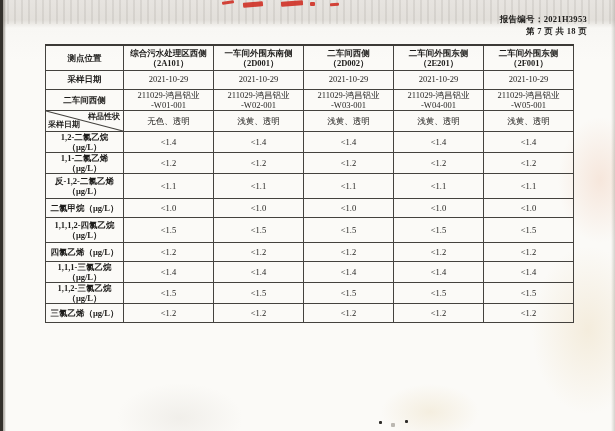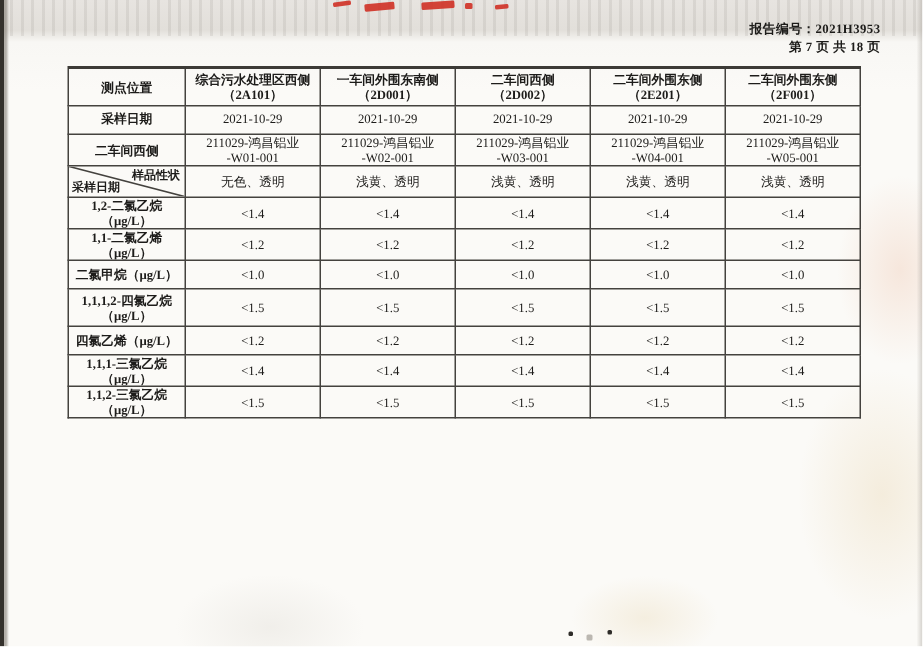--- a/index.html
+++ b/index.html
@@ -179,20 +179,31 @@
           <td class="lbl">
             <div>1,1-二氯乙烯（μg/L）</div>
             <div></div>
           </td>
           <td class="val">&lt;1.2</td>
           <td class="val">&lt;1.2</td>
           <td class="val">&lt;1.2</td>
           <td class="val">&lt;1.2</td>
           <td class="val">&lt;1.2</td>
         </tr>
+        <tr class="p2">
+          <td class="lbl">
+            <div>反-1,2-二氯乙烯</div>
+            <div>（μg/L）</div>
+          </td>
+          <td class="val">&lt;1.1</td>
+          <td class="val">&lt;1.1</td>
+          <td class="val">&lt;1.1</td>
+          <td class="val">&lt;1.1</td>
+          <td class="val">&lt;1.1</td>
+        </tr>
         <tr class="p1">
           <td class="lbl">
             <div>二氯甲烷（μg/L）</div>
             <div></div>
           </td>
           <td class="val">&lt;1.0</td>
           <td class="val">&lt;1.0</td>
           <td class="val">&lt;1.0</td>
           <td class="val">&lt;1.0</td>
           <td class="val">&lt;1.0</td>
@@ -233,20 +244,31 @@
         <tr class="p1">
           <td class="lbl">
             <div>1,1,2-三氯乙烷（μg/L）</div>
             <div></div>
           </td>
           <td class="val">&lt;1.5</td>
           <td class="val">&lt;1.5</td>
           <td class="val">&lt;1.5</td>
           <td class="val">&lt;1.5</td>
           <td class="val">&lt;1.5</td>
+        </tr>
+        <tr class="p1">
+          <td class="lbl">
+            <div>三氯乙烯（μg/L）</div>
+            <div></div>
+          </td>
+          <td class="val">&lt;1.2</td>
+          <td class="val">&lt;1.2</td>
+          <td class="val">&lt;1.2</td>
+          <td class="val">&lt;1.2</td>
+          <td class="val">&lt;1.2</td>
         </tr>
       </tbody>
   </table>
 
   <span class="speck sp1"></span>
   <span class="speck sp3"></span>
   <span class="speck sp2"></span>
 
 </div>
 

